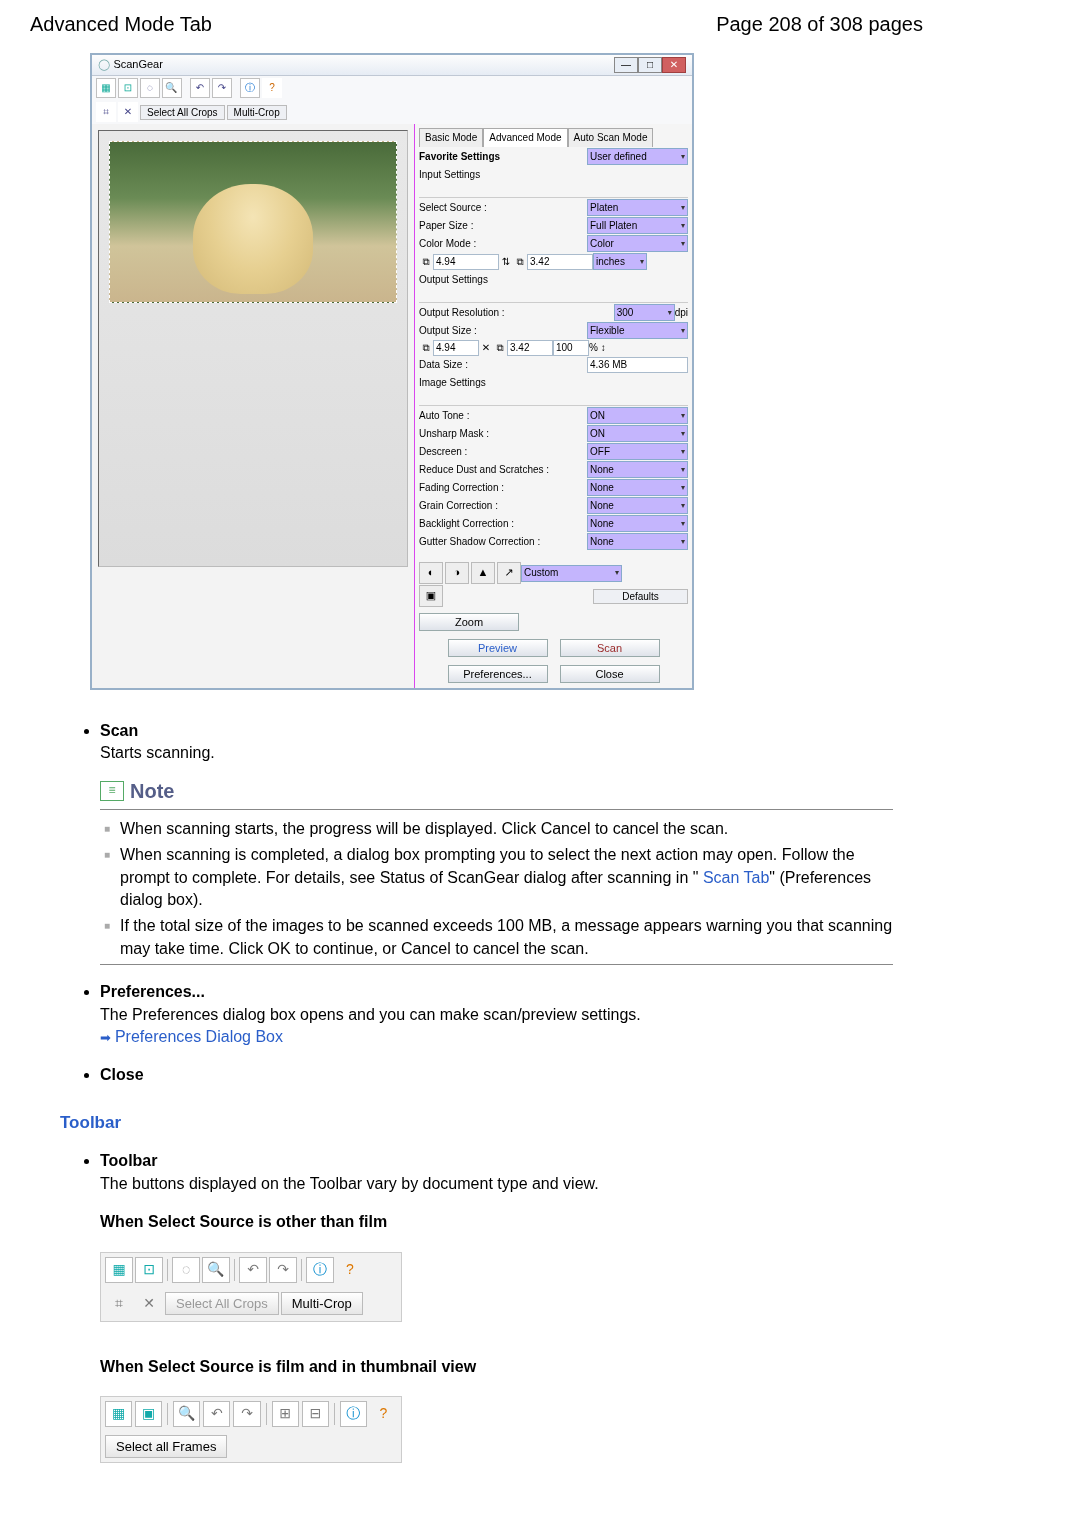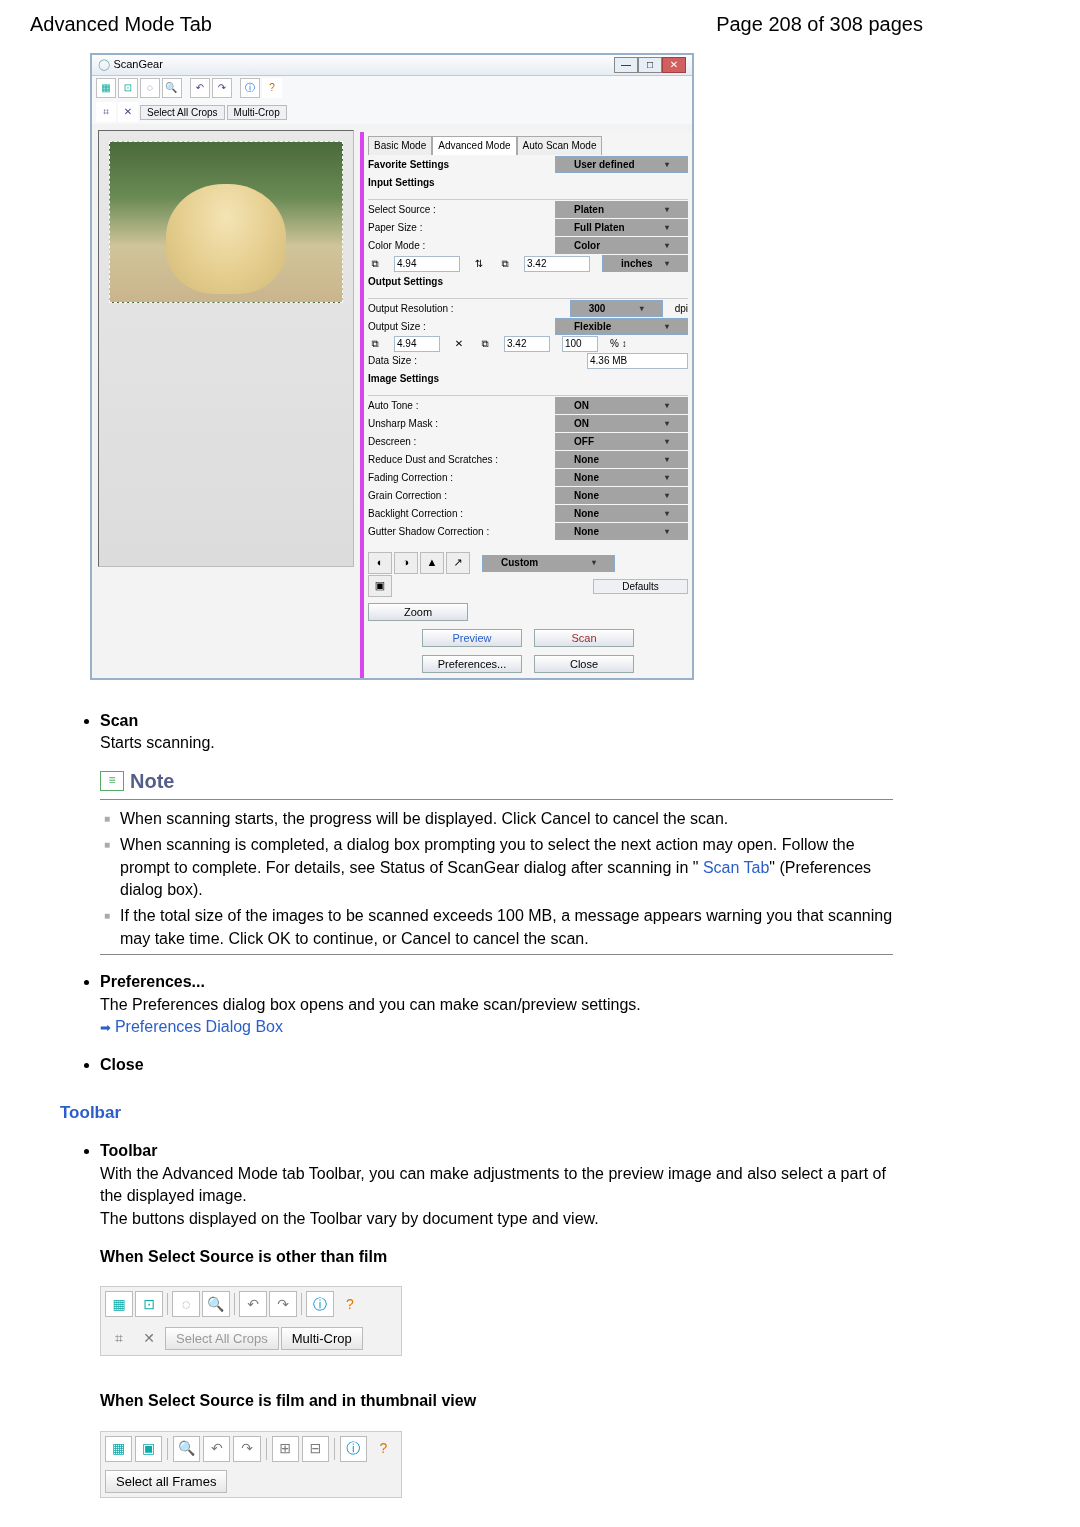--- a/index.html
+++ b/index.html
@@ -76,33 +76,32 @@
     top:10px; left:10px;
     right:10px; height:160px;
     background: linear-gradient(to bottom, #4a6b3a 0%, #6a8b55 35%, #d0c49a 65%, #cab58d 100%);
     border: 1px dashed #fff;
   }
   .dog-body{ position:absolute; left:50%; bottom:8px; width:120px; height:110px; transform:translateX(-50%);
      background: radial-gradient(ellipse at 50% 30%, #f4e4b5 0%, #e6cf90 50%, #d3b977 100%);
      border-radius:48% 48% 40% 40%; }
   .settings-pane {
     flex:1; background:#f5f5f5; padding:4px 4px 4px 4px;
-    border-left:4px solid #d946ef;
+    border-left:1px solid #d946ef;
     font-size:10px;
-    margin-top:8px;
   }
   .tab-strip { display:flex; gap:0; margin-bottom:1px; width:100%; }
   .tab-b { border:1px solid #aaa; border-bottom: none; padding:2px 5px; background:#eee; font-size:10px; white-space:nowrap; }
   .tab-b.active { background:#fff; }
-  .row { display:flex; align-items:center; gap:12px; margin:1px 0; }
+  .row { display:flex; align-items:center; gap:0; margin:1px 0; }
   .row label{ flex:1; }
   .field { width:60px; border:1px solid #abc; background:#fff; padding:0 2px; font-size:10px; height:14px; display:inline-flex; align-items:center; }
-  .select { border:1px solid #8ac; background:#a3a3a3; padding:0 18px; font-size:10px; height:15px; display:inline-flex; align-items:center; justify-content:space-between;font-weight:bold; }
+  .select { border:1px solid #8ac; background:#c4b5fd; padding:0 2px; font-size:10px; height:15px; display:inline-flex; align-items:center; justify-content:space-between; }
   .select.wide{ width:95px; }
-  .section-title{ font-weight:bold; margin-top:3px; border-bottom:1px solid #ccc; padding-bottom:9px; }
+  .section-title{ font-weight:normal; margin-top:3px; border-bottom:1px solid #ccc; padding-bottom:15px; }
   .caret::after{ content:"▾"; font-size:8px; color:#333; margin-left:4px; }
   .lock-icon { width:14px; height:14px; display:inline-flex; align-items:center; justify-content:center; font-size:10px; }
   .adj-btns { display:flex; gap:2px; }
   .adj-btn { width:22px; height:20px; border:1px solid #bbb; background:#eee; display:flex; align-items:center; justify-content:center; font-size:11px; }
 
   .row.action{ margin-top:8px; gap:12px; justify-content:center;}
   .row.action .btn-3d{ width:100px; text-align:center; }
 
   
   .doc { margin-top: 30px; margin-left: 30px; margin-right: 30px; font-size:16px; }
@@ -355,21 +354,20 @@
       <li>
         <div class="item-title">Close</div>
       </li>
     </ul>
 
     <div class="section-h2">Toolbar</div>
 
     <ul class="top">
       <li>
         <div class="item-title">Toolbar</div>
-        <div>With the Advanced Mode tab Toolbar, you can make adjustments to the preview image and also select a part of the displayed image.</div>
         <div>The buttons displayed on the Toolbar vary by document type and view.</div>
 
         <div class="sub-h">When Select Source is other than film</div>
         <div class="tb-illust">
           <div class="rowA">
             <span class="iconbox teal">▦</span>
             <span class="iconbox teal">⊡</span>
             <span class="vsep"></span>
             <span class="iconbox">◌</span>
             <span class="iconbox">🔍</span>

